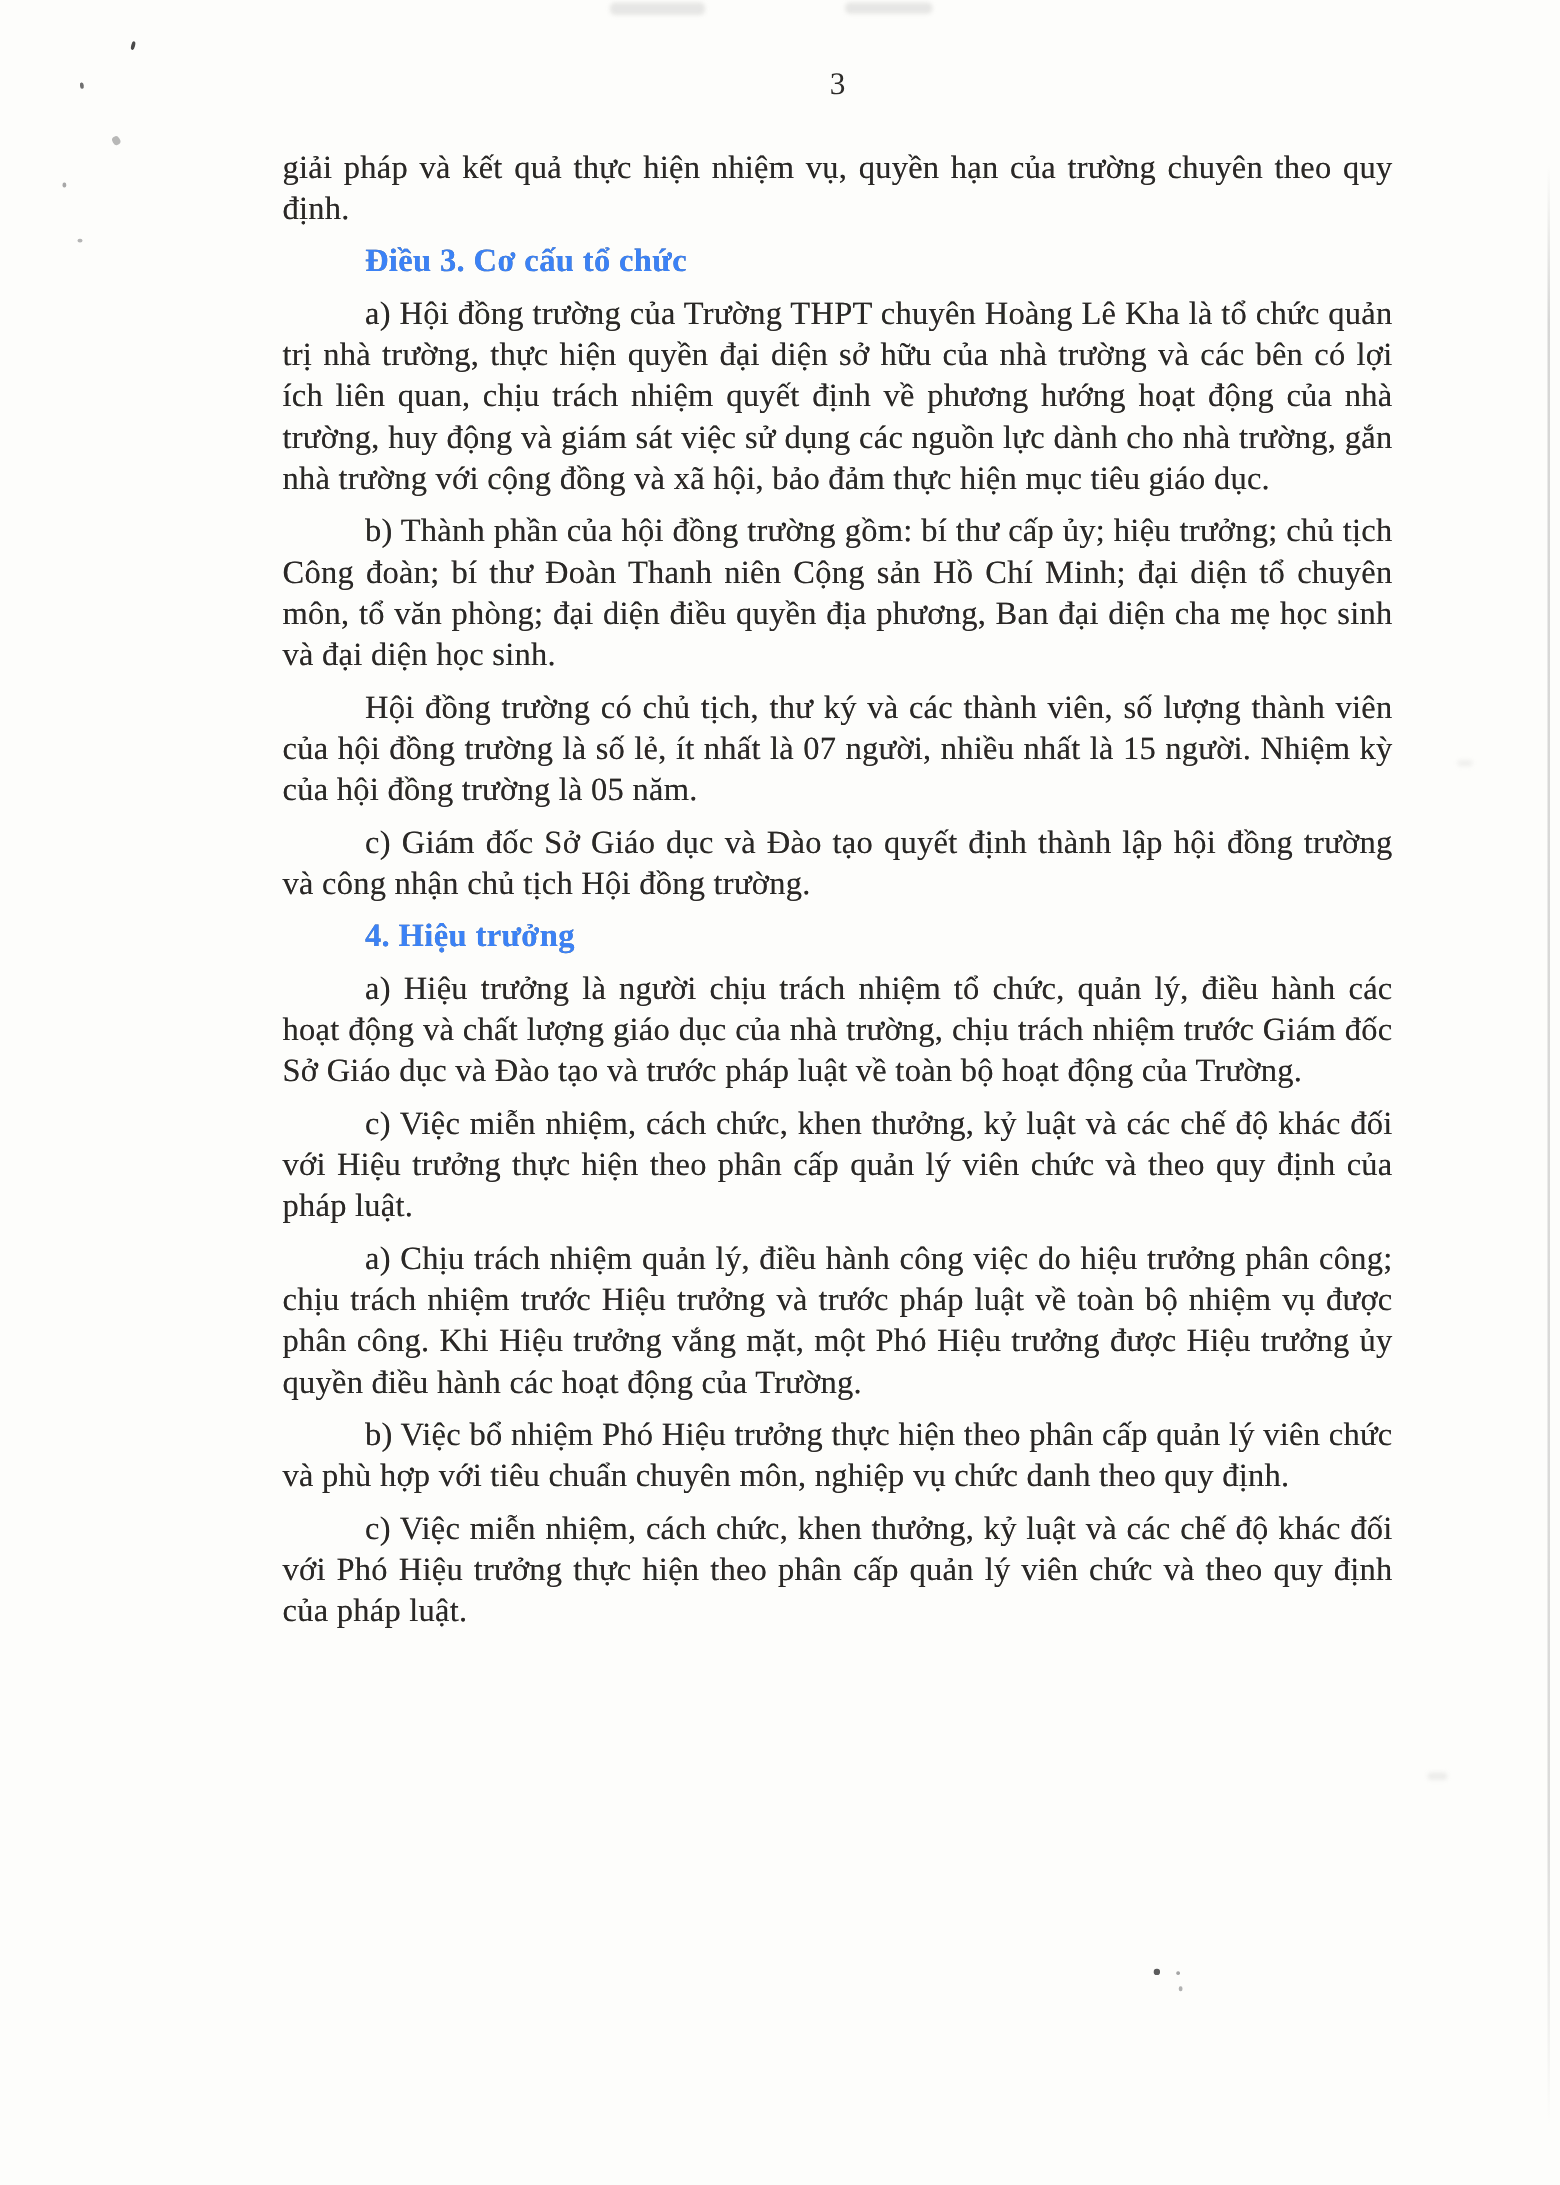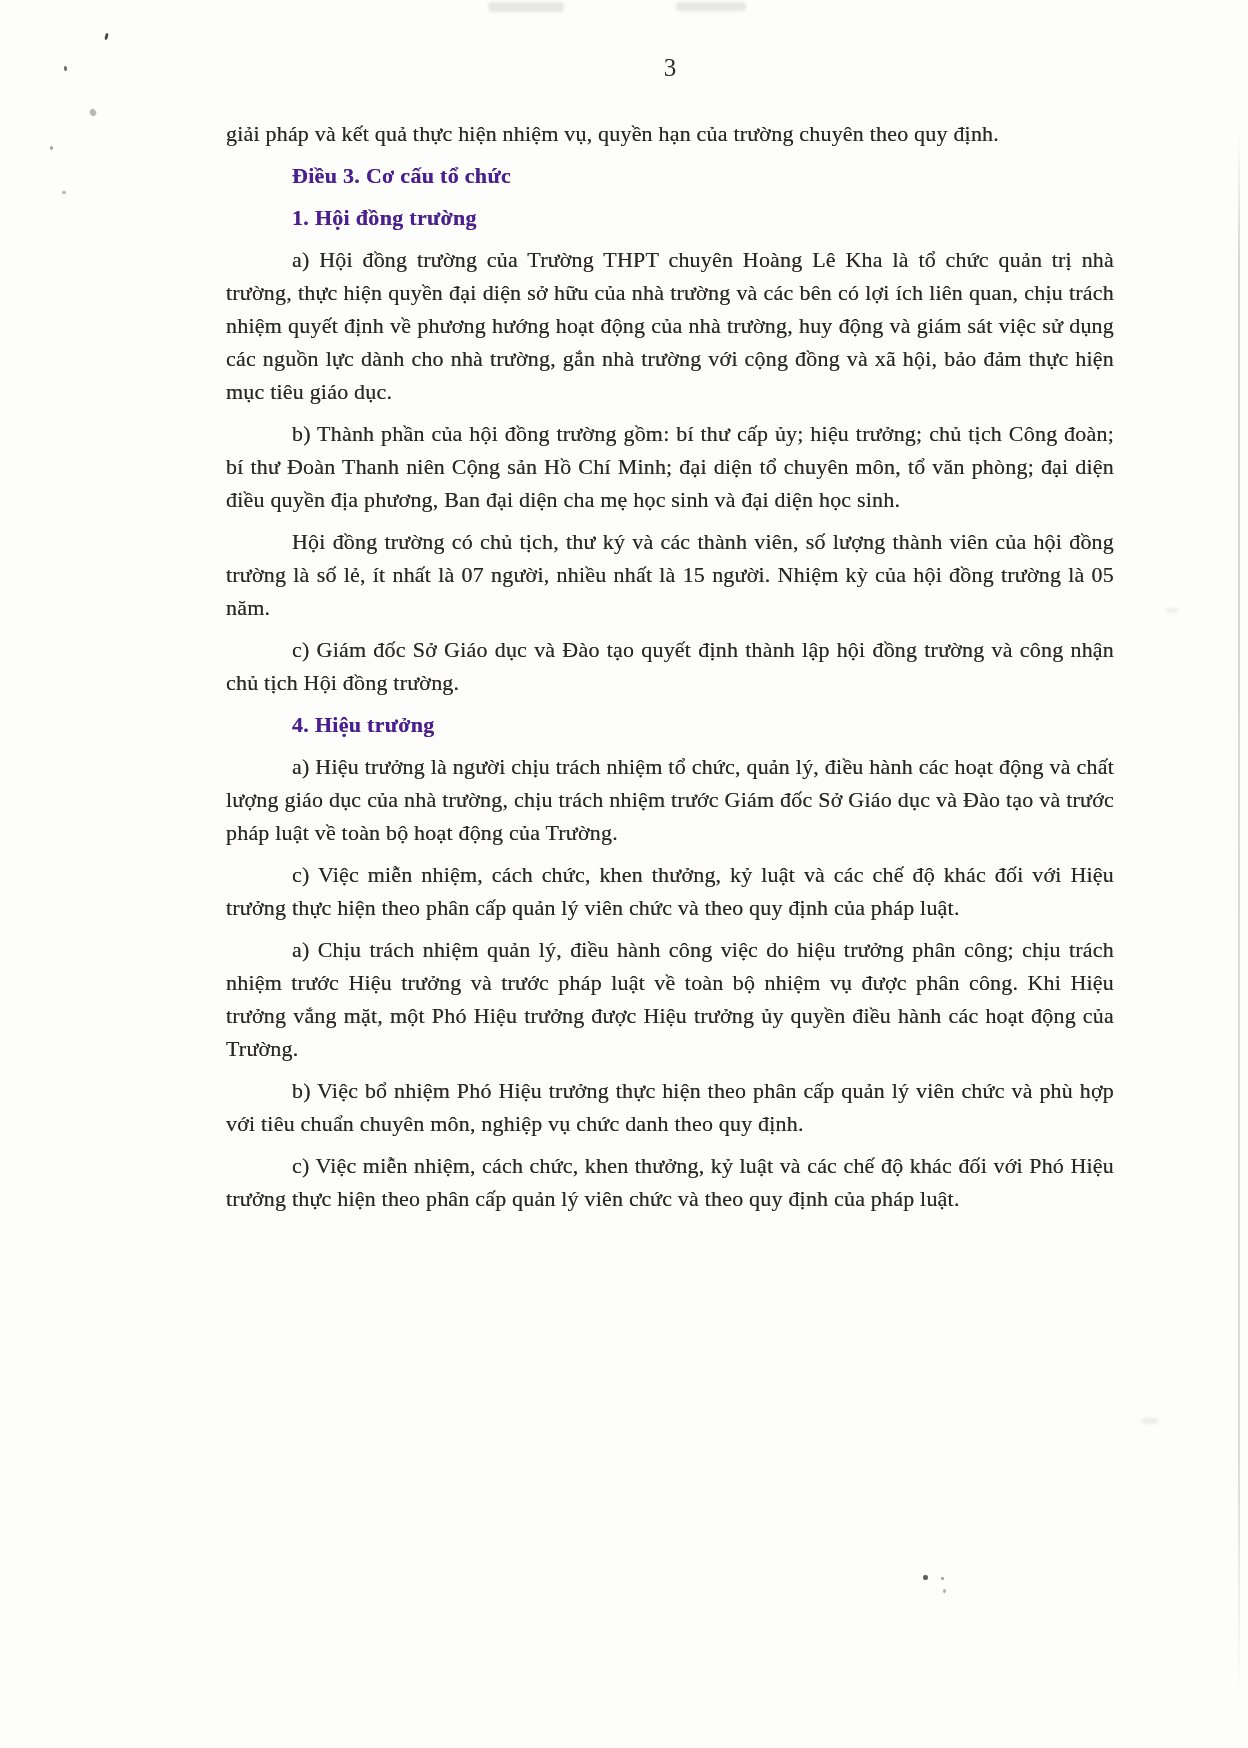--- a/index.html
+++ b/index.html
@@ -18,30 +18,30 @@
     position: absolute;
     top: 54px; left: 226px; width: 888px;
     text-align: center;
     font-size: 25px;
     color: #2e2c2a;
   }
   .content {
     position: absolute;
     left: 226px; top: 117px; width: 888px;
     color: #2a2826;
-    font-size: 22px;
+    font-size: 26px;
     line-height: 33px;
     text-align: justify;
     letter-spacing: 0.2px;
     text-shadow: 0 0 0.5px rgba(45,42,40,0.65);
   }
   .content p { margin: 9px 0 0 0; text-indent: 66px; }
   .content p:first-child { margin-top: 0; }
   .content p.cont { text-indent: 0; }
-  .content p.heading { font-weight: bold; color: #4c1d95; letter-spacing: 0.3px; }
+  .content p.heading { font-weight: bold; color: #3b82f6; letter-spacing: 0.3px; }
   
   .smudge {
     position: absolute;
     background: rgba(150,150,150,0.22);
     border-radius: 4px;
     filter: blur(1.6px);
   }
   .smudge.s1 { left: 488px; top: 2px; width: 76px; height: 10px; }
   .smudge.s2 { left: 676px; top: 2px; width: 70px; height: 9px; }
   .smudge.s3 { left: 1142px; top: 1418px; width: 16px; height: 6px; background: rgba(160,160,160,0.18); }
@@ -82,21 +82,20 @@
   <div class="speck k6"></div>
   <div class="speck k7"></div>
   <div class="speck k8"></div>
   <div class="scan-line"></div>
 
   <div class="page-number">3</div>
 
   <div class="content">
     <p class="body cont">giải pháp và kết quả thực hiện nhiệm vụ, quyền hạn của trường chuyên theo quy định.</p>
     <p class="heading">Điều 3. Cơ cấu tổ chức</p>
-    <p class="heading">1. Hội đồng trường</p>
     <p class="body">a) Hội đồng trường của Trường THPT chuyên Hoàng Lê Kha là tổ chức quản trị nhà trường, thực hiện quyền đại diện sở hữu của nhà trường và các bên có lợi ích liên quan, chịu trách nhiệm quyết định về phương hướng hoạt động của nhà trường, huy động và giám sát việc sử dụng các nguồn lực dành cho nhà trường, gắn nhà trường với cộng đồng và xã hội, bảo đảm thực hiện mục tiêu giáo dục.</p>
     <p class="body">b) Thành phần của hội đồng trường gồm: bí thư cấp ủy; hiệu trưởng; chủ tịch Công đoàn; bí thư Đoàn Thanh niên Cộng sản Hồ Chí Minh; đại diện tổ chuyên môn, tổ văn phòng; đại diện điều quyền địa phương, Ban đại diện cha mẹ học sinh và đại diện học sinh.</p>
     <p class="body">Hội đồng trường có chủ tịch, thư ký và các thành viên, số lượng thành viên của hội đồng trường là số lẻ, ít nhất là 07 người, nhiều nhất là 15 người. Nhiệm kỳ của hội đồng trường là 05 năm.</p>
     <p class="body">c) Giám đốc Sở Giáo dục và Đào tạo quyết định thành lập hội đồng trường và công nhận chủ tịch Hội đồng trường.</p>
     <p class="heading">4. Hiệu trưởng</p>
     <p class="body">a) Hiệu trưởng là người chịu trách nhiệm tổ chức, quản lý, điều hành các hoạt động và chất lượng giáo dục của nhà trường, chịu trách nhiệm trước Giám đốc Sở Giáo dục và Đào tạo và trước pháp luật về toàn bộ hoạt động của Trường.</p>
     <p class="body">c) Việc miễn nhiệm, cách chức, khen thưởng, kỷ luật và các chế độ khác đối với Hiệu trưởng thực hiện theo phân cấp quản lý viên chức và theo quy định của pháp luật.</p>
     <p class="body">a) Chịu trách nhiệm quản lý, điều hành công việc do hiệu trưởng phân công; chịu trách nhiệm trước Hiệu trưởng và trước pháp luật về toàn bộ nhiệm vụ được phân công. Khi Hiệu trưởng vắng mặt, một Phó Hiệu trưởng được Hiệu trưởng ủy quyền điều hành các hoạt động của Trường.</p>
     <p class="body">b) Việc bổ nhiệm Phó Hiệu trưởng thực hiện theo phân cấp quản lý viên chức và phù hợp với tiêu chuẩn chuyên môn, nghiệp vụ chức danh theo quy định.</p>
     <p class="body">c) Việc miễn nhiệm, cách chức, khen thưởng, kỷ luật và các chế độ khác đối với Phó Hiệu trưởng thực hiện theo phân cấp quản lý viên chức và theo quy định của pháp luật.</p>

